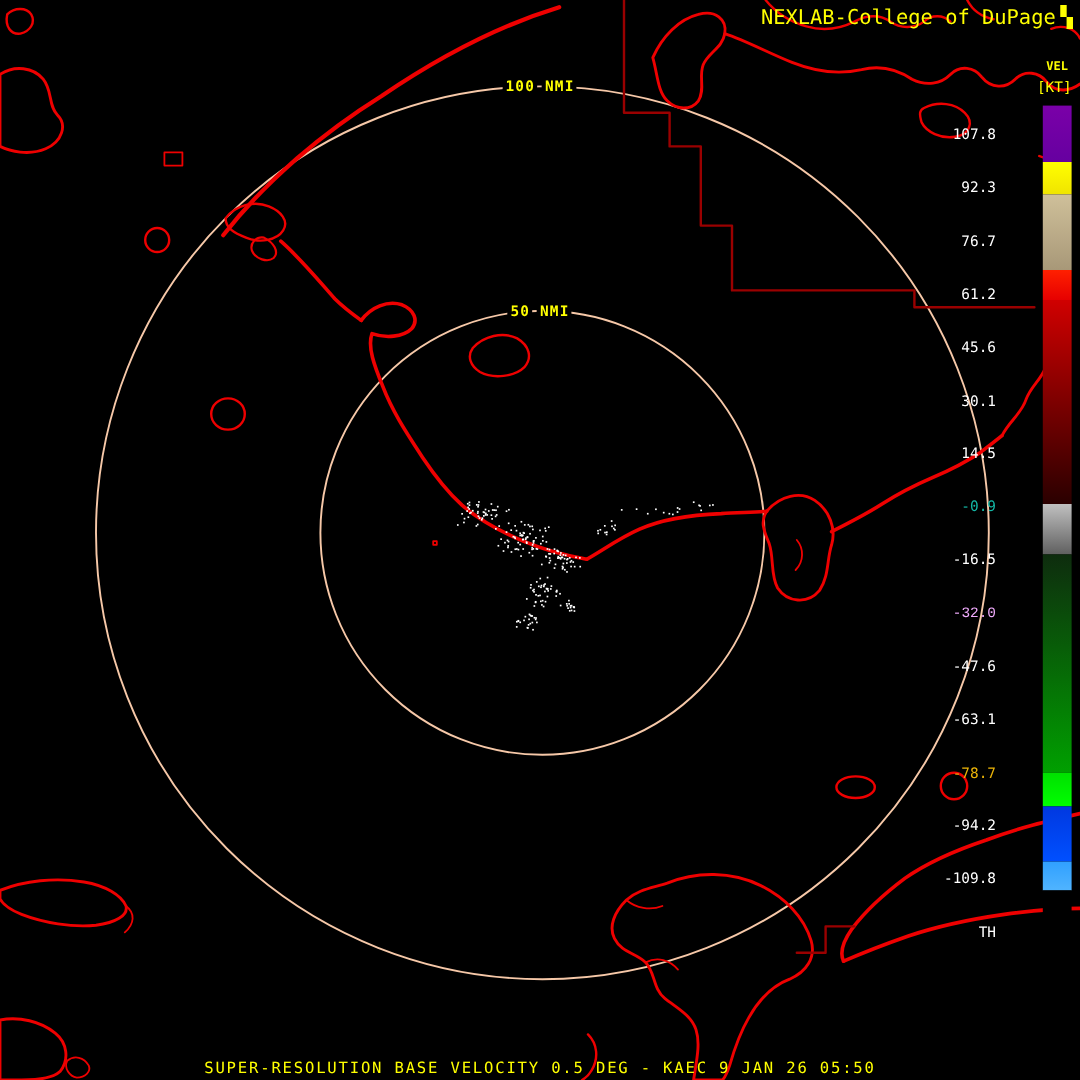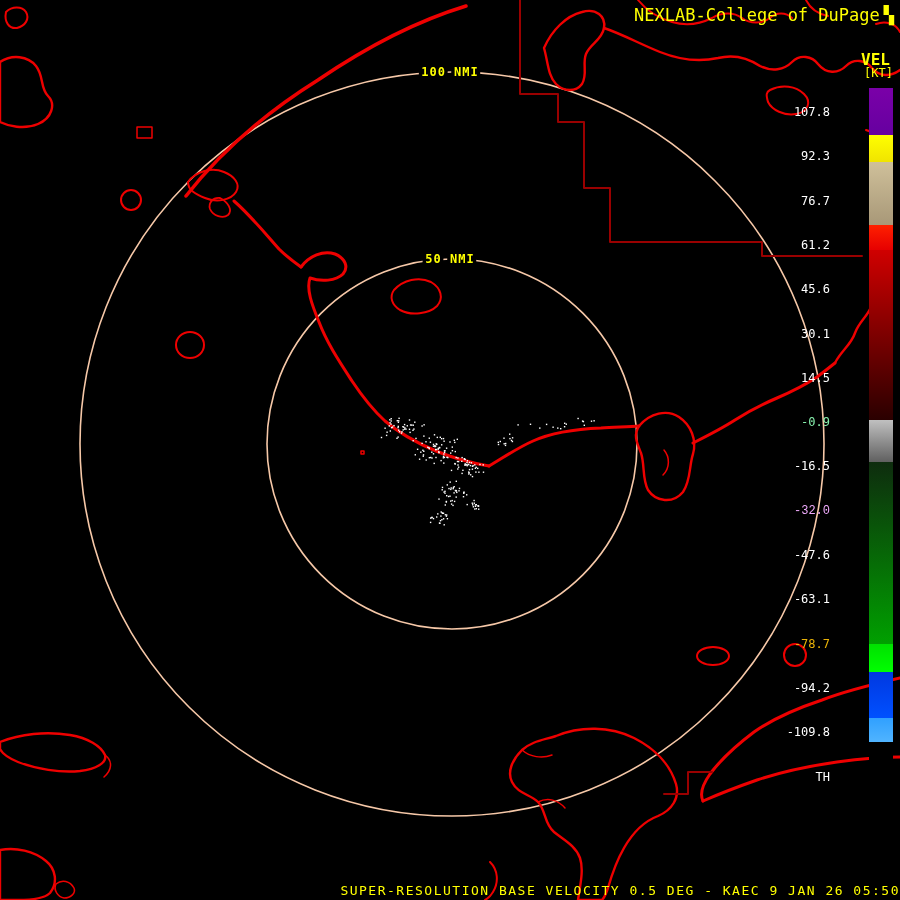--- a/index.html
+++ b/index.html
@@ -1,26 +1,26 @@
 <!DOCTYPE html>
 <html><head>
 <meta charset="utf-8">
 <style>
   html,body{margin:0;padding:0;background:#000;}
   body{width:900px;height:900px;overflow:hidden;font-family:"DejaVu Sans Mono",monospace;}
   #stage{position:relative;width:900px;height:900px;background:#000;}
   #stage svg{position:absolute;left:0;top:0;}
   .title{position:absolute;top:5px;right:6px;color:#ffff00;font-size:17px;white-space:nowrap;}
   .title .glyph{margin-left:4px;}
-  .vel-label{position:absolute;top:50px;right:10px;color:#ffff00;font-size:16px;font-weight:bold;}
+  .vel-label{position:absolute;top:50px;right:10px;color:#ffff00;font-size:10px;font-weight:bold;}
   .kt-label{position:absolute;top:66px;right:7px;color:#ffff00;font-size:12px;}
   .colorbar{position:absolute;top:88px;right:7px;width:24px;height:702px;display:flex;flex-direction:column;}
   .ticks{position:absolute;left:0;top:0;width:868px;height:900px;pointer-events:none;}
   .tick{position:absolute;right:38px;transform:translateY(-50%);color:#ffffff;font-size:12px;}
-  .caption{position:absolute;bottom:2px;left:0;width:100%;text-align:right;color:#ffff00;font-size:13px;letter-spacing:1.5px;white-space:nowrap;}
+  .caption{position:absolute;bottom:2px;left:0;width:100%;text-align:center;color:#ffff00;font-size:13px;letter-spacing:1.5px;white-space:nowrap;}
   .ringlabel{font-family:"DejaVu Sans Mono",monospace;font-size:12px;font-weight:bold;fill:#ffff00;stroke:#000000;stroke-width:7px;paint-order:stroke;letter-spacing:1px;}
 </style>
 </head>
 <body>
 
 <div id="stage">
   <svg width="900" height="900" viewBox="0 0 900 900">
       <circle cx="452" cy="444" r="372" fill="none" stroke="#f6c8a8" stroke-width="1.6"></circle>
       <circle cx="452" cy="444" r="185" fill="none" stroke="#f6c8a8" stroke-width="1.6"></circle>
       <path d="M466,6 C420,20 368,46 318,80 C270,110 222,150 186,196" fill="none" stroke="#ee0000" stroke-width="3.5" stroke-linejoin="round" stroke-linecap="round"></path>
@@ -352,21 +352,21 @@
       <div style="height: 48px; background: linear-gradient(rgb(0, 0, 0), rgb(0, 0, 0));"></div>
     </div>
   <div class="ticks">
       <div class="tick" style="top: 112px; color: rgb(255, 255, 255);">107.8</div>
       <div class="tick" style="top: 156.3px; color: rgb(255, 255, 255);">92.3</div>
       <div class="tick" style="top: 200.6px; color: rgb(255, 255, 255);">76.7</div>
       <div class="tick" style="top: 244.9px; color: rgb(255, 255, 255);">61.2</div>
       <div class="tick" style="top: 289.2px; color: rgb(255, 255, 255);">45.6</div>
       <div class="tick" style="top: 333.5px; color: rgb(255, 255, 255);">30.1</div>
       <div class="tick" style="top: 377.8px; color: rgb(255, 255, 255);">14.5</div>
-      <div class="tick" style="top: 422.1px; color: #86efac;">-0.9</div>
+      <div class="tick" style="top: 422.1px; color: #14b8a6;">-0.9</div>
       <div class="tick" style="top: 466.4px; color: rgb(255, 255, 255);">-16.5</div>
       <div class="tick" style="top: 510.7px; color: #f0abfc; font-family: Liberation Mono, monospace;">-32.0</div>
       <div class="tick" style="top: 555px; color: rgb(255, 255, 255);">-47.6</div>
       <div class="tick" style="top: 599.3px; color: rgb(255, 255, 255);">-63.1</div>
       <div class="tick" style="top: 643.6px; color: #eab308; text-align: center;">-78.7</div>
       <div class="tick" style="top: 687.9px; color: rgb(255, 255, 255); text-align: center;">-94.2</div>
       <div class="tick" style="top: 732.2px; color: rgb(255, 255, 255);">-109.8</div>
       <div class="tick" style="top: 776.5px; color: rgb(255, 255, 255);">TH</div>
     </div>
 

